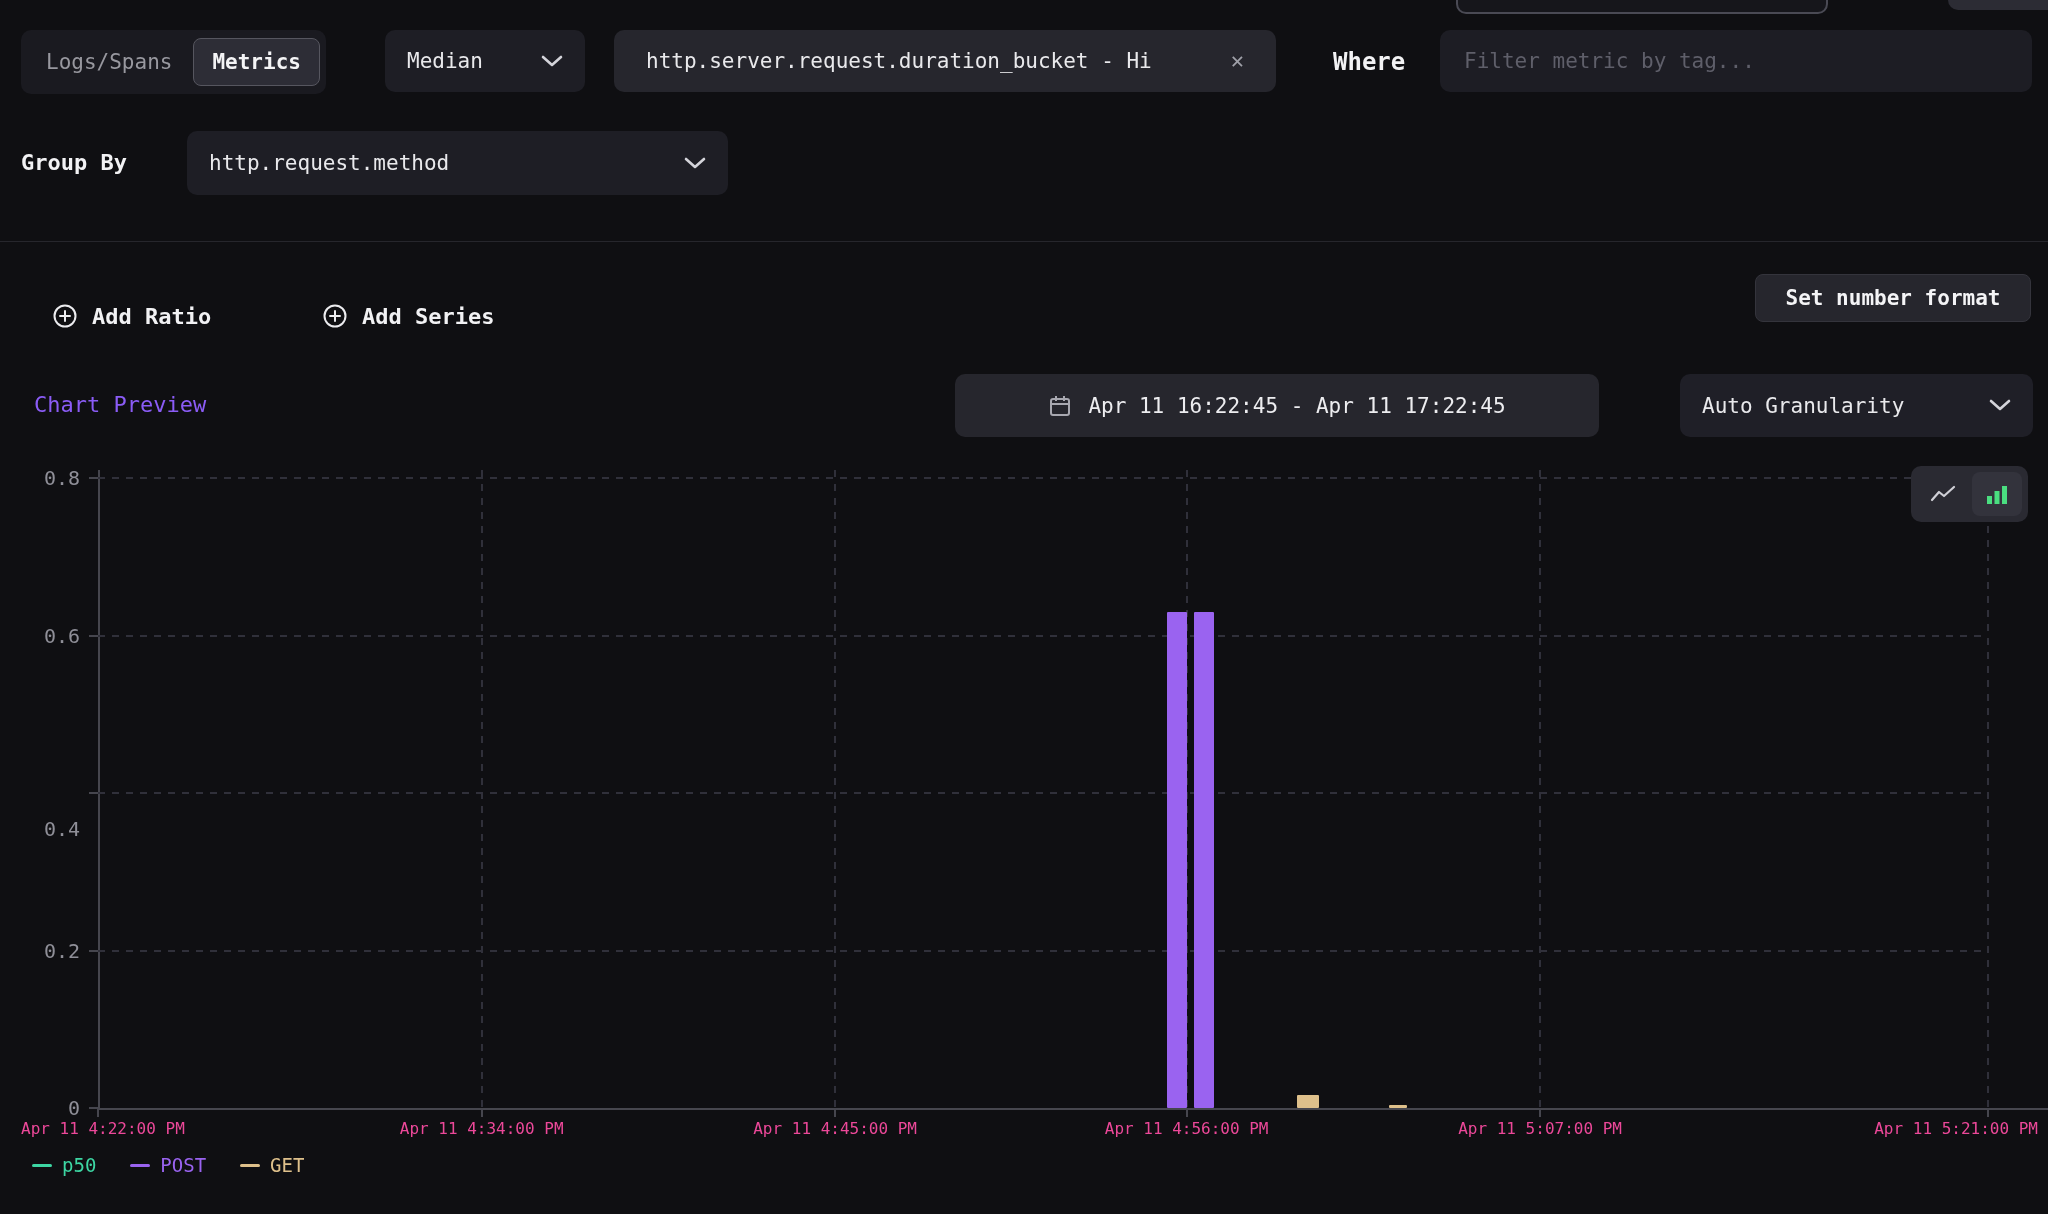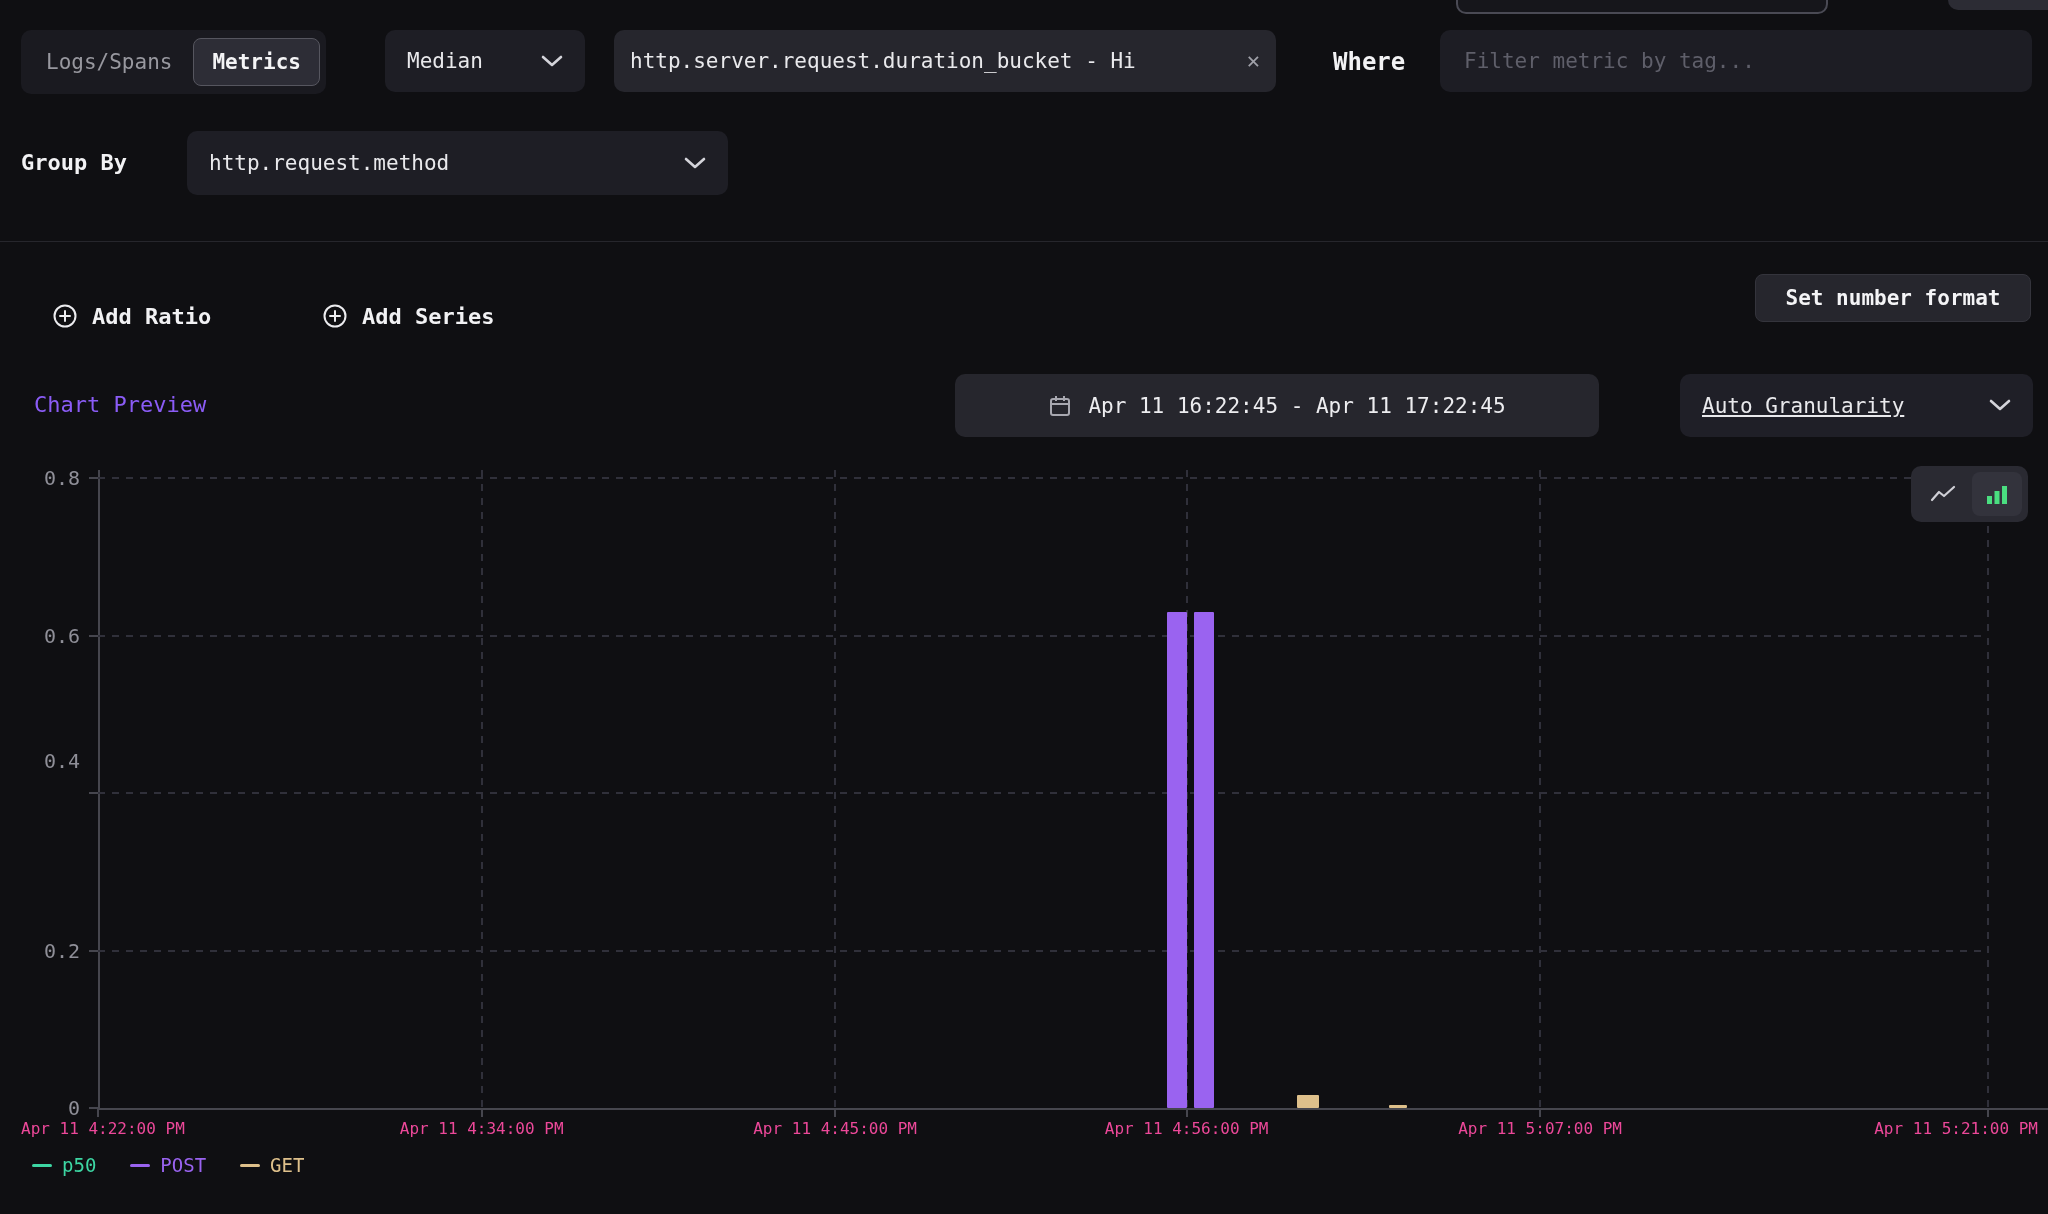--- a/index.html
+++ b/index.html
@@ -12,23 +12,23 @@
 
   
   .seg{position:absolute;left:21px;top:30px;height:64px;background:#1a1a20;border-radius:10px;display:flex;align-items:center;padding:0 6px;gap:2px;box-sizing:border-box;}
   .seg-item{background:transparent;border:1px solid transparent;color:#98989f;font:inherit;font-size:21px;padding:11px 18px;border-radius:8px;cursor:pointer;white-space:nowrap;}
   .seg-item.active{background:#2d2d36;border:1px solid #56565f;color:#f4f4f6;font-weight:bold;}
 
   
   .dd{position:absolute;background:#1e1e25;border:none;border-radius:10px;color:#e9e9ec;font:inherit;font-size:21px;display:flex;align-items:center;justify-content:space-between;padding:0 22px;cursor:pointer;box-sizing:border-box;}
   #median{left:385px;top:30px;width:200px;height:62px;}
   #groupby{left:187px;top:131px;width:541px;height:64px;}
-  #granularity{left:1680px;top:374px;width:353px;height:63px;background:#1f1f27;text-decoration:underline;}
-
-  .chip{position:absolute;left:614px;top:30px;width:662px;height:62px;background:#26262d;border-radius:10px;display:flex;align-items:center;padding:0 16px;gap:18px;color:#e9e9ec;font-size:21px;box-sizing:border-box;cursor:pointer;}
+  #granularity{left:1680px;top:374px;width:353px;height:63px;background:#1f1f27;}
+
+  .chip{position:absolute;left:614px;top:30px;width:662px;height:62px;background:#26262d;border-radius:10px;display:flex;align-items:center;padding:0 32px;gap:18px;color:#e9e9ec;font-size:21px;box-sizing:border-box;cursor:pointer;}
   .chip .chip-text{flex:1;white-space:nowrap;overflow:hidden;}
   .chip .x{color:#9fa0a8;font-size:22px;line-height:1;cursor:pointer;}
 
   .where{position:absolute;left:1333px;top:48px;font-size:24px;font-weight:bold;color:#f2f2f4;}
 
   .filter{position:absolute;left:1440px;top:30px;width:592px;height:62px;background:#1d1d24;border:none;border-radius:10px;color:#e9e9ec;font:inherit;font-size:21px;padding:0 24px;box-sizing:border-box;outline:none;}
   .filter::placeholder{color:#5f5f6a;}
 
   .gb-label{position:absolute;left:21px;top:150px;font-size:22px;font-weight:bold;color:#f2f2f4;text-align:right;}
 
@@ -140,21 +140,21 @@
   <div id="chart-layer">
       <div class="axis-line" style="left: 98px; top: 470px; width: 2px; height: 638px;"></div>
       <div class="axis-line" style="left: 98px; top: 1108px; width: 1950px; height: 2px;"></div>
       <div class="ytickmark" style="left: 89px; top: 1107px;"></div>
       <div class="ylabel" style="left: 0px; top: 1095px; width: 80px;">0</div>
       <div class="hgrid" style="left: 98px; top: 949.5px; width: 1890px;"></div>
       <div class="ytickmark" style="left: 89px; top: 949.5px;"></div>
       <div class="ylabel" style="left: 0px; top: 937.5px; width: 80px;">0.2</div>
       <div class="hgrid" style="left: 98px; top: 792px; width: 1890px;"></div>
       <div class="ytickmark" style="left: 89px; top: 792px;"></div>
-      <div class="ylabel" style="left: 0px; top: 748px; width: 80px;">0.4</div>
+      <div class="ylabel" style="left: 0px; top: 816px; width: 80px;">0.4</div>
       <div class="hgrid" style="left: 98px; top: 634.5px; width: 1890px;"></div>
       <div class="ytickmark" style="left: 89px; top: 634.5px;"></div>
       <div class="ylabel" style="left: 0px; top: 622.5px; width: 80px;">0.6</div>
       <div class="hgrid" style="left: 98px; top: 477px; width: 1890px;"></div>
       <div class="ytickmark" style="left: 89px; top: 477px;"></div>
       <div class="ylabel" style="left: 0px; top: 465px; width: 80px;">0.8</div>
       <div class="xtickmark" style="left: 97px; top: 1108px;"></div>
       <div class="xlabel" style="top: 1116px; left: 21px;">Apr 11 4:22:00 PM</div>
       <div class="vgrid" style="left: 480.67px; top: 470px; height: 638px;"></div>
       <div class="xtickmark" style="left: 480.67px; top: 1108px;"></div>

